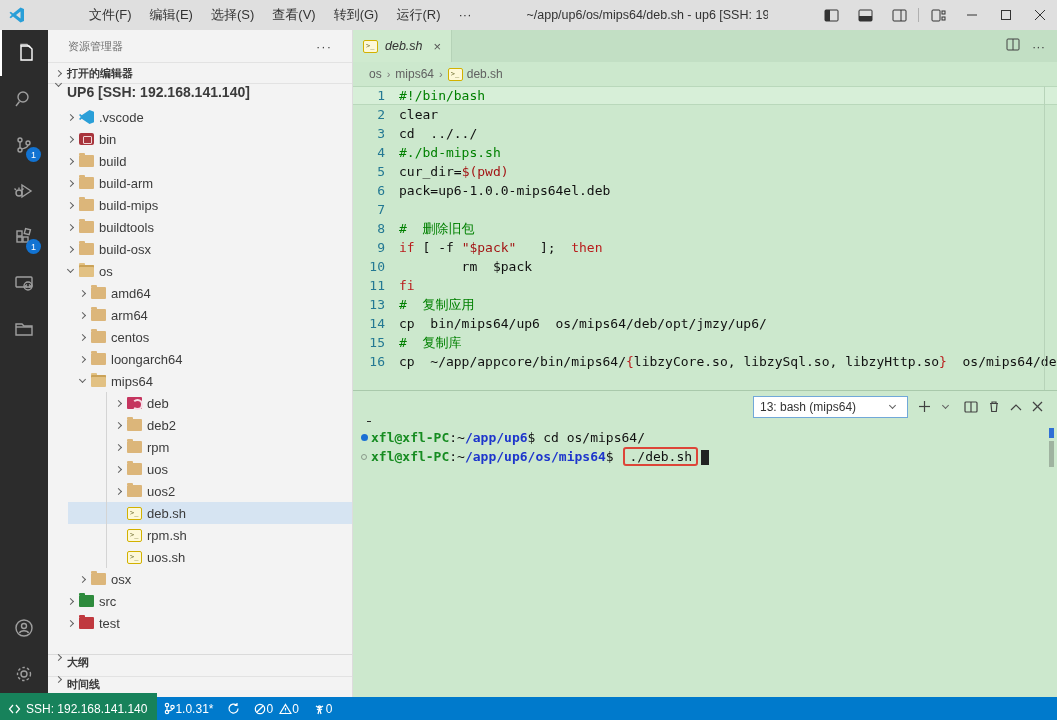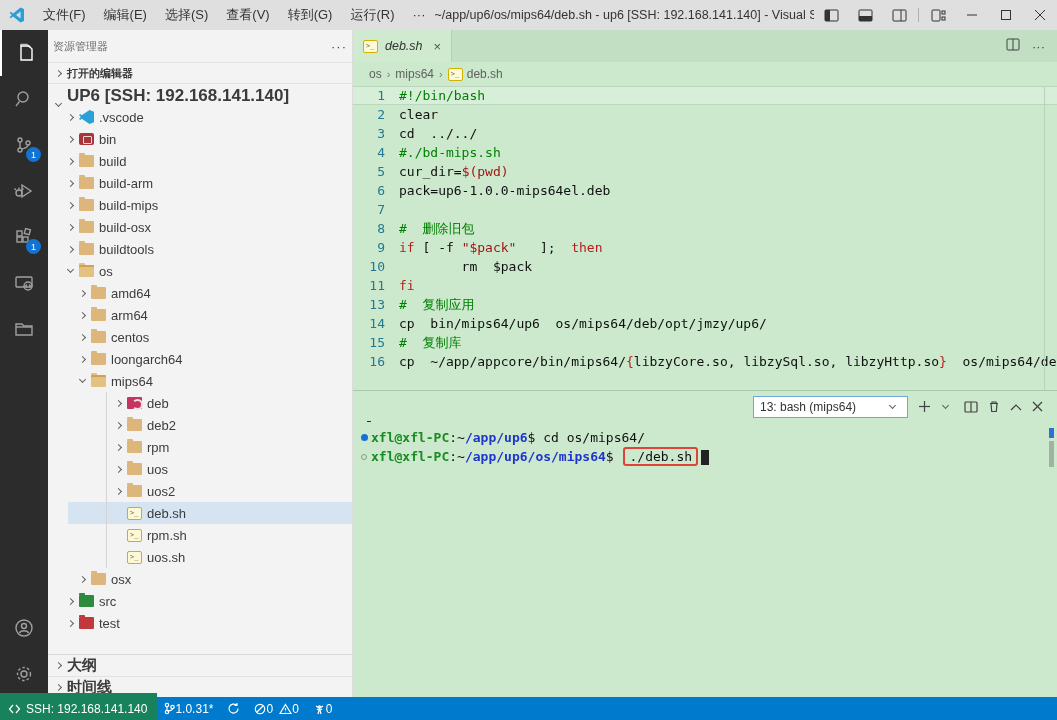--- a/index.html
+++ b/index.html
@@ -1,21 +1,21 @@
 <!DOCTYPE html>
 <html><head>
 <meta charset="utf-8">
 <style>
   * { margin:0; padding:0; box-sizing:border-box; }
   html,body { width:1057px; height:720px; overflow:hidden; }
   body { font-family:"Liberation Sans", sans-serif; font-size:13px; color:#333; background:#fff; }
   .app { width:1057px; height:720px; display:flex; flex-direction:column; }
 
   
-  .titlebar { height:30px; background:#dfdfdf; display:flex; align-items:center; flex:0 0 30px; }
+  .titlebar { height:30px; background:#dfdfdf; display:flex; align-items:center; flex:0 0 30px;gap:46px; }
   .tb-logo { width:34px; display:flex; justify-content:center; }
   .tb-menus { display:flex; }
   .tb-menu { padding:0 9px; line-height:30px; color:#333; font-size:13px; cursor:default; }
   .tb-title { flex:1; text-align:center; font-size:12.5px; color:#333; white-space:nowrap; overflow:hidden; }
   .tb-controls { display:flex; align-items:center; }
   .tb-ctl { width:34px; height:30px; display:flex; align-items:center; justify-content:center; }
   .tb-sep { width:1px; height:14px; background:#b0b0b0; margin:0 2px; }
 
   
   .main { flex:1; display:flex; min-height:0; }
@@ -24,24 +24,24 @@
   .activitybar { width:48px; background:#2c2c2c; display:flex; flex-direction:column; align-items:center; flex:0 0 48px; }
   .ab-icon { width:48px; height:46px; display:flex; align-items:center; justify-content:center; position:relative; }
   .ab-icon svg { stroke:#9f9f9f; fill:none; stroke-width:1.4; }
   .ab-icon.active { border-left:2px solid #fff; }
   .ab-icon.active svg { stroke:#fff; }
   .ab-badge { position:absolute; right:7px; bottom:6px; min-width:15px; height:15px; border-radius:8px; background:#1273d2; color:#fff; font-size:9px; display:flex; align-items:center; justify-content:center; }
   .ab-spacer { flex:1; }
 
   
   .sidebar { width:305px; background:#f3f3f3; border-right:1px solid #dcdcdc; display:flex; flex-direction:column; flex:0 0 305px; font-size:13px; }
-  .sb-header { height:32px; display:flex; align-items:center; padding:0 5px; color:#6f6f6f; font-size:11px; }
+  .sb-header { height:32px; display:flex; align-items:center; padding:0 20px; color:#6f6f6f; font-size:11px; }
   .sb-header .dots { margin-left:auto; color:#424242; letter-spacing:1px; font-size:13px; }
   .sb-section { height:22px; display:flex; align-items:center; padding:0 6px; font-weight:bold; font-size:11px; color:#3b3b3b; border-top:1px solid #e2e2e2; border-bottom:1px solid #e2e2e2; }
-  .sb-ws { height:22px; display:flex; align-items:flex-end; padding:0 6px; font-weight:bold; font-size:17px; color:#3b3b3b; }
+  .sb-ws { height:22px; display:flex; align-items:flex-start; padding:0 6px; font-weight:bold; font-size:14px; color:#3b3b3b; }
   .chev { width:5px; height:5px; border-right:1.2px solid #616161; border-bottom:1.2px solid #616161; display:inline-block; margin:0 6px 0 2px; flex:0 0 auto; }
   .chev-r { transform:rotate(-45deg); }
   .chev-d { transform:rotate(45deg); margin-top:-3px; }
   .chev-n { border:none; width:5px; }
   .tree { flex:1; overflow:hidden; }
   .trow { height:22px; display:flex; align-items:center; white-space:nowrap; position:relative; }
   .trow.lvl1 { padding-left:18px; }
   .trow.lvl2 { padding-left:30px; }
   .trow.lvl3 { padding-left:46px;margin-left:20px; }
   .trow.lvl3::before { content:""; position:absolute; left:38px; top:0; bottom:0; width:1px; background:#d4d4d4; }
@@ -55,21 +55,21 @@
   .i-fold.red { background:#c0393f; }
   .i-fold.tools { background:#b08d1e; }
   .i-bin { background:#a8343c; border-radius:2px; }
   .i-bin::after { content:""; position:absolute; left:4px; top:3px; width:7px; height:6px; border:1px solid #f0d5d5; border-radius:1px; }
   .i-deb { background:#c5355f; border-radius:1px; }
   .i-deb::after { content:""; position:absolute; left:5px; top:2px; width:7px; height:7px; border:2px solid #f7dde6; border-radius:50%; border-left-color:transparent; }
   .i-vscode { background:#2a9fd8; clip-path:polygon(70% 0,100% 12%,100% 88%,70% 100%,18% 62%,8% 72%,0 64%,12% 50%,0 36%,8% 28%,18% 38%); height:14px; }
   .i-sh { background:#fdf8d8; border:1px solid #d2b100; border-radius:2px; height:13px; }
   .i-sh::after { content:">_"; position:absolute; left:2px; top:1px; font-size:7px; line-height:8px; color:#6b6b2a; font-family:"DejaVu Sans Mono", monospace; }
   .sb-bottom { border-top:1px solid #dadada; }
-  .sb-bot-row { height:21px; display:flex; align-items:center; padding:0 6px; font-weight:bold; font-size:15px; color:#3b3b3b; border-top:1px solid #e2e2e2; }
+  .sb-bot-row { height:21px; display:flex; padding:0 6px; font-weight:bold; font-size:11px; color:#3b3b3b; border-top:1px solid #e2e2e2; }
   .sb-bot-row:first-child { border-top:none; }
 
   
   .editor-col { flex:1; display:flex; flex-direction:column; min-width:0; background:#cce8cd; }
   .tabbar { height:32px; background:#c2dfc4; display:flex; align-items:stretch; flex:0 0 32px; }
   .tab { background:#cfeacf; display:flex; align-items:center; padding:0 10px; gap:7px; border-right:1px solid #b5d2b7; }
   .tab-label { font-style:italic; color:#333; font-size:12.5px; }
   .tab-close { color:#555; font-size:13px; margin-left:4px; }
   .tab-actions { margin-left:auto; display:flex; align-items:center; gap:12px; padding-right:12px; color:#424242; }
   .breadcrumbs { height:24px; display:flex; align-items:center; padding:0 16px; color:#616161; font-size:12px; gap:5px; flex:0 0 24px; }
@@ -290,26 +290,26 @@
             <span class="tlabel">build-arm</span>
           </div>
           <div class="trow lvl1">
             <span class="chev chev-r"></span>
             <span class="ticon i-fold"></span>
             <span class="tlabel">build-mips</span>
           </div>
           <div class="trow lvl1">
             <span class="chev chev-r"></span>
             <span class="ticon i-fold"></span>
+            <span class="tlabel">buildtools</span>
+          </div>
+          <div class="trow lvl1">
+            <span class="chev chev-r"></span>
+            <span class="ticon i-fold"></span>
             <span class="tlabel">build-osx</span>
-          </div>
-          <div class="trow lvl1">
-            <span class="chev chev-r"></span>
-            <span class="ticon i-fold"></span>
-            <span class="tlabel">buildtools</span>
           </div>
           <div class="trow lvl1">
             <span class="chev chev-d"></span>
             <span class="ticon i-fold open"></span>
             <span class="tlabel">os</span>
           </div>
           <div class="trow lvl2">
             <span class="chev chev-r"></span>
             <span class="ticon i-fold"></span>
             <span class="tlabel">amd64</span>

